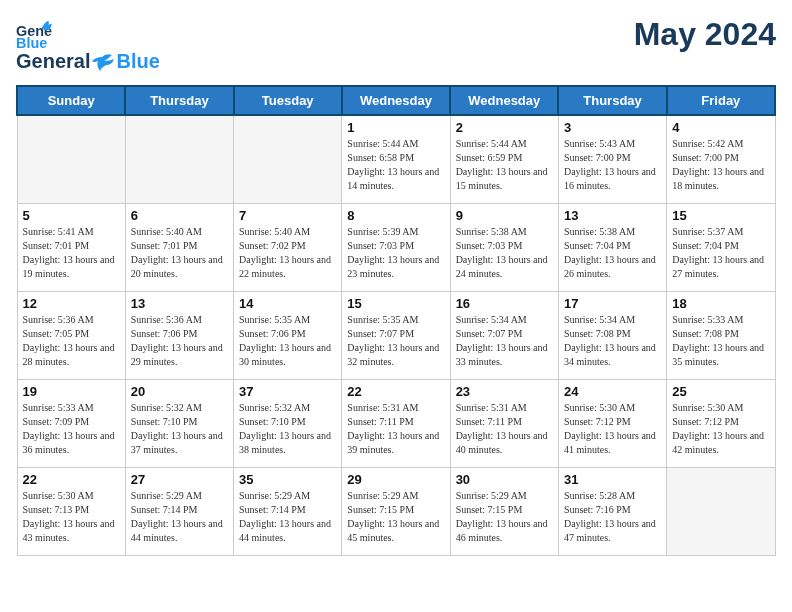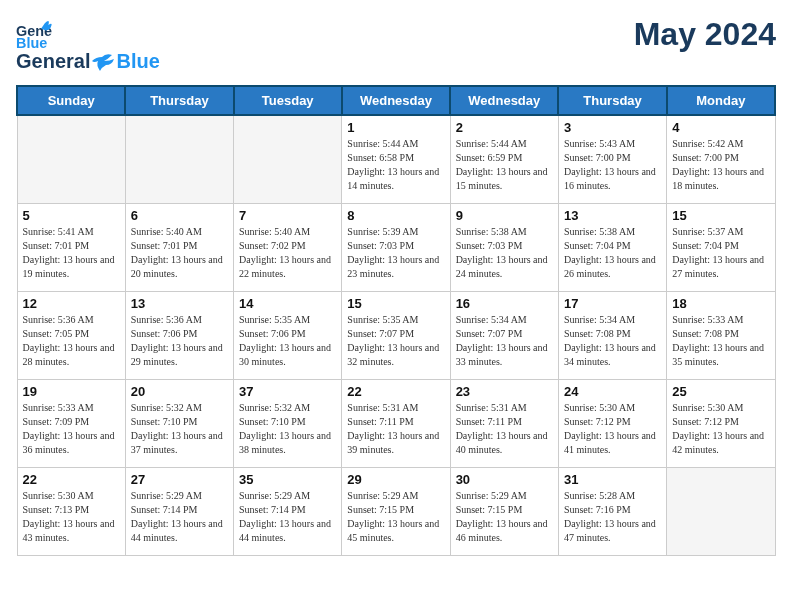--- a/index.html
+++ b/index.html
@@ -109,21 +109,21 @@
 
   <table class="calendar-table">
     <thead>
       <tr>
         <th>Sunday</th>
         <th>Thursday</th>
         <th>Tuesday</th>
         <th>Wednesday</th>
         <th>Wednesday</th>
         <th>Thursday</th>
-        <th>Monday</th>
+        <th>Friday</th>
       </tr>
     </thead>
     <tbody id="calendar-body">
     <tr>
           <td class="empty"></td>
           <td class="empty"></td>
           <td class="empty"></td>
           <td>
             <div class="day-number">1</div>
             <div class="day-info">Sunrise: 5:44 AM<br>Sunset: 6:58 PM<br>Daylight: 13 hours and 14 minutes.</div>

